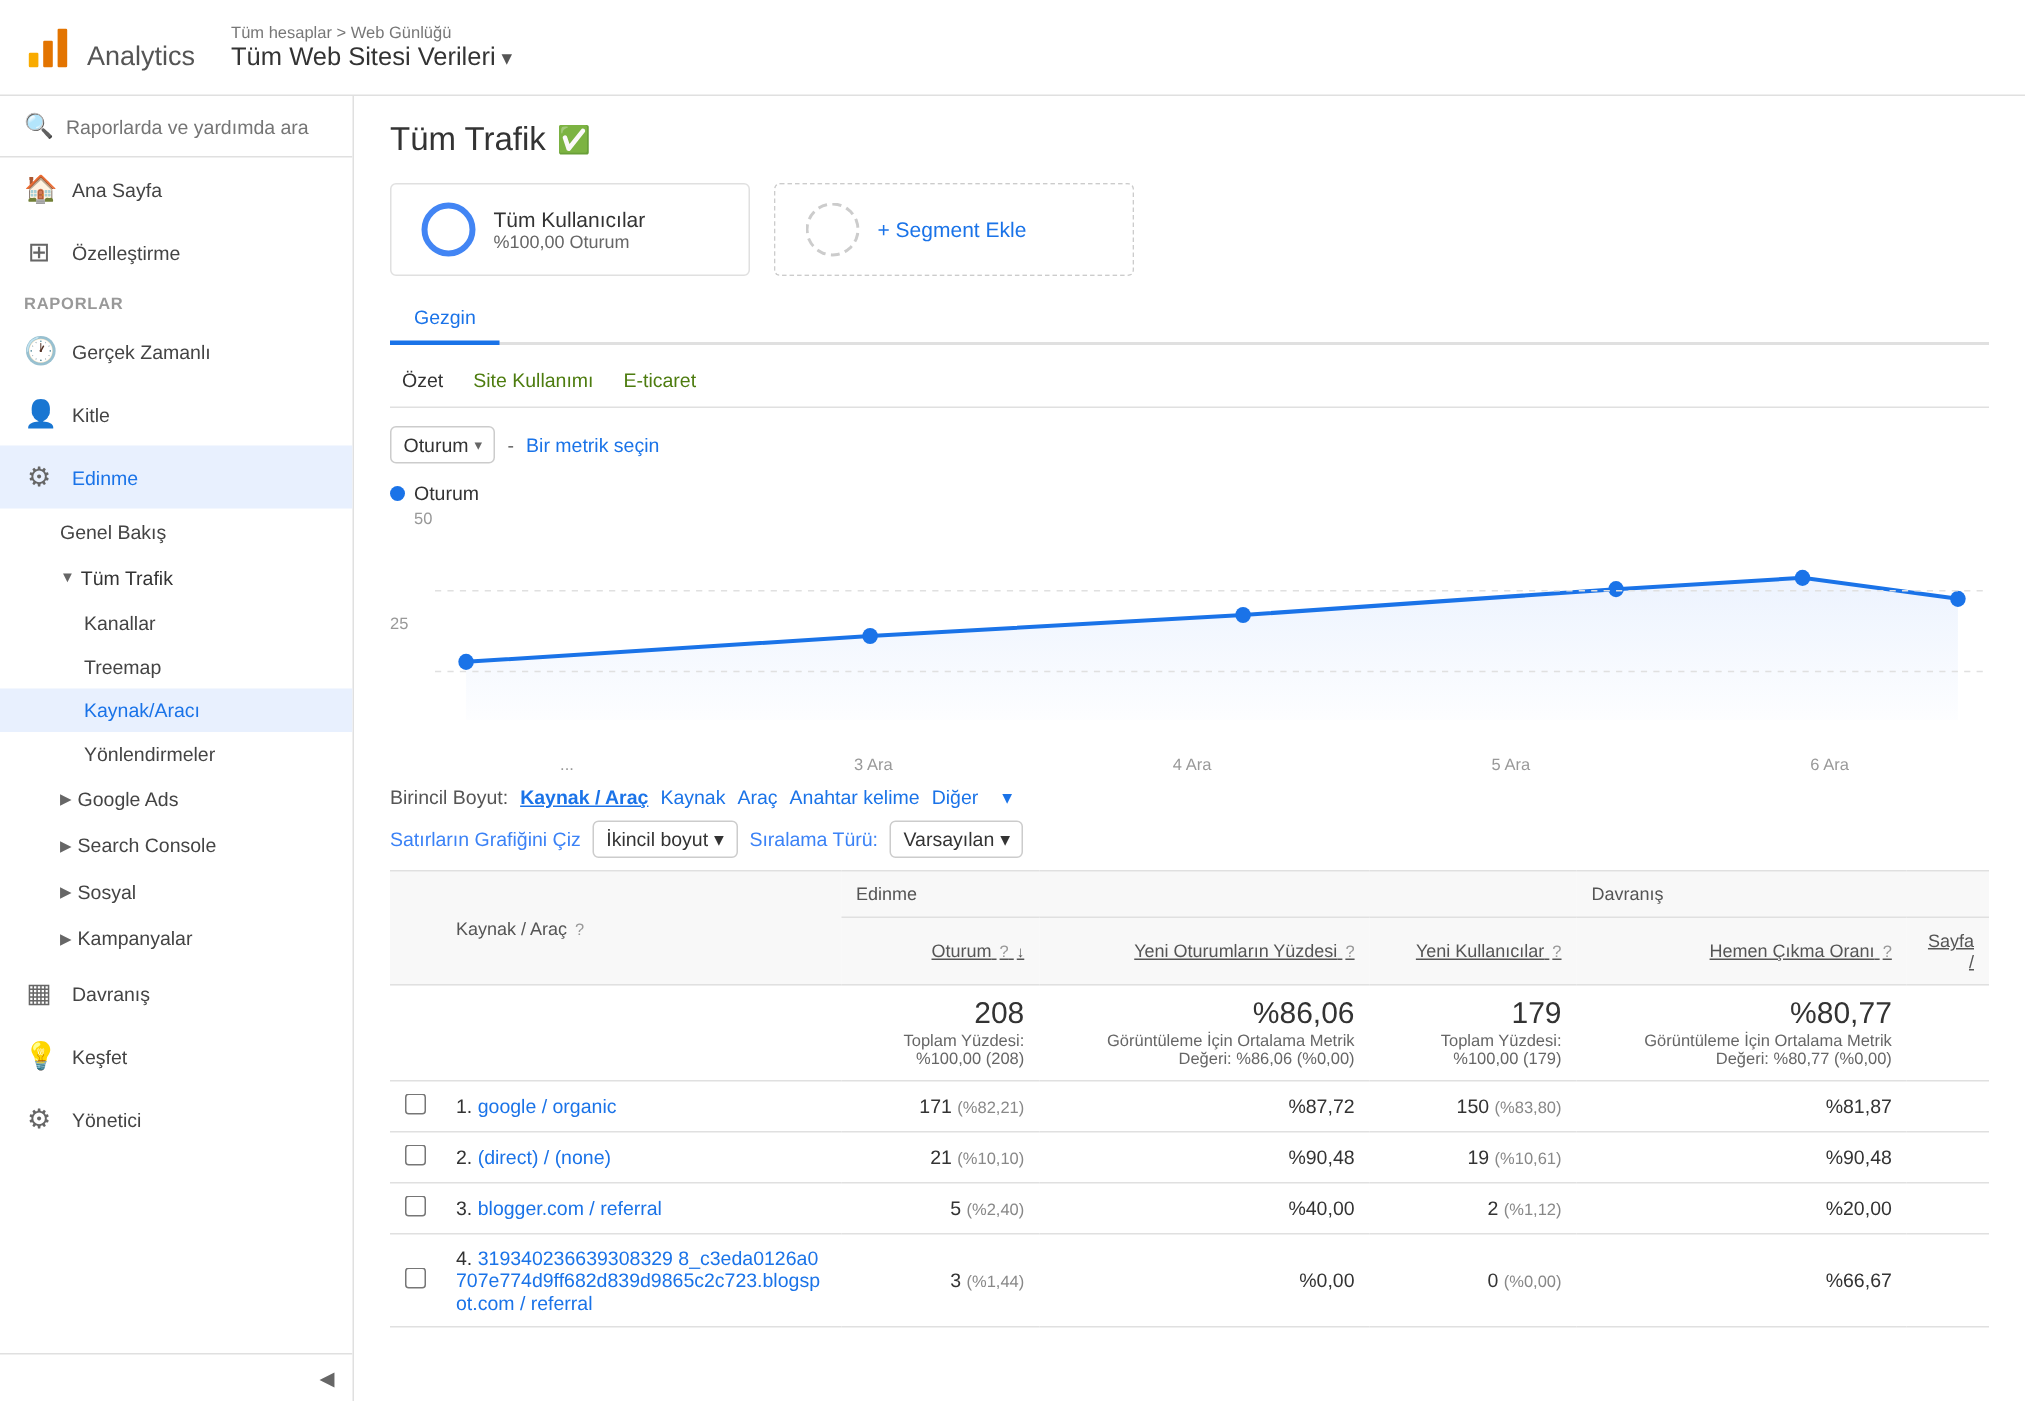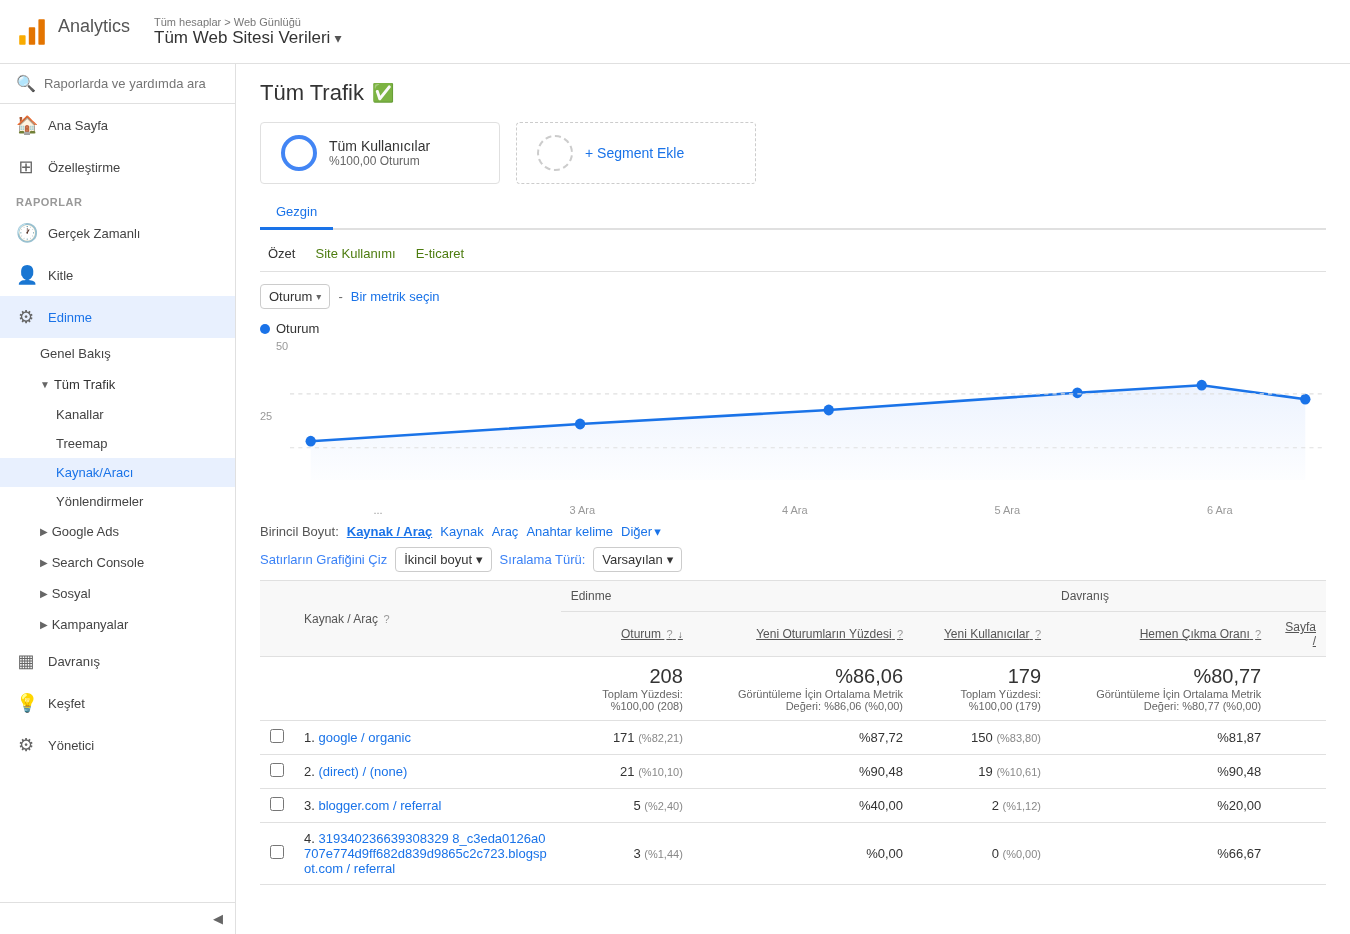--- a/index.html
+++ b/index.html
@@ -10,21 +10,21 @@
       display: flex;
       align-items: center;
       padding: 0 16px;
       height: 64px;
       border-bottom: 1px solid #e0e0e0;
       background: #fff;
       flex-shrink: 0;
     }
     .logo-area {
       display: flex;
-      align-items: flex-start;
+      align-items: flex-end;
       gap: 10px;
       margin-right: 24px;
     }
     .logo-icon {
       width: 32px;
       height: 32px;
     }
     .app-title {
       font-size: 18px;
       color: #555;
@@ -296,21 +296,21 @@
     .dimension-row {
       display: flex;
       align-items: center;
       gap: 8px;
       margin-bottom: 8px;
       font-size: 13px;
     }
     .dim-label { color: #555; font-weight: 500; }
     .dim-link { color: #1a73e8; cursor: pointer; }
     .dim-link.active { font-weight: 600; color: #1a73e8; text-decoration: underline; }
-    .dim-more { display: flex; align-items: center; gap: 2px; color: #1a73e8; cursor: pointer; }
+    .dim-more { display: flex; align-items: center; gap: 16px; color: #1a73e8; cursor: pointer; }
 
     
     .table-controls {
       display: flex;
       align-items: center;
       gap: 8px;
       margin-bottom: 8px;
     }
     .table-ctrl-label { font-size: 13px; color: #3b82f6; }
     .table-ctrl-dropdown {

